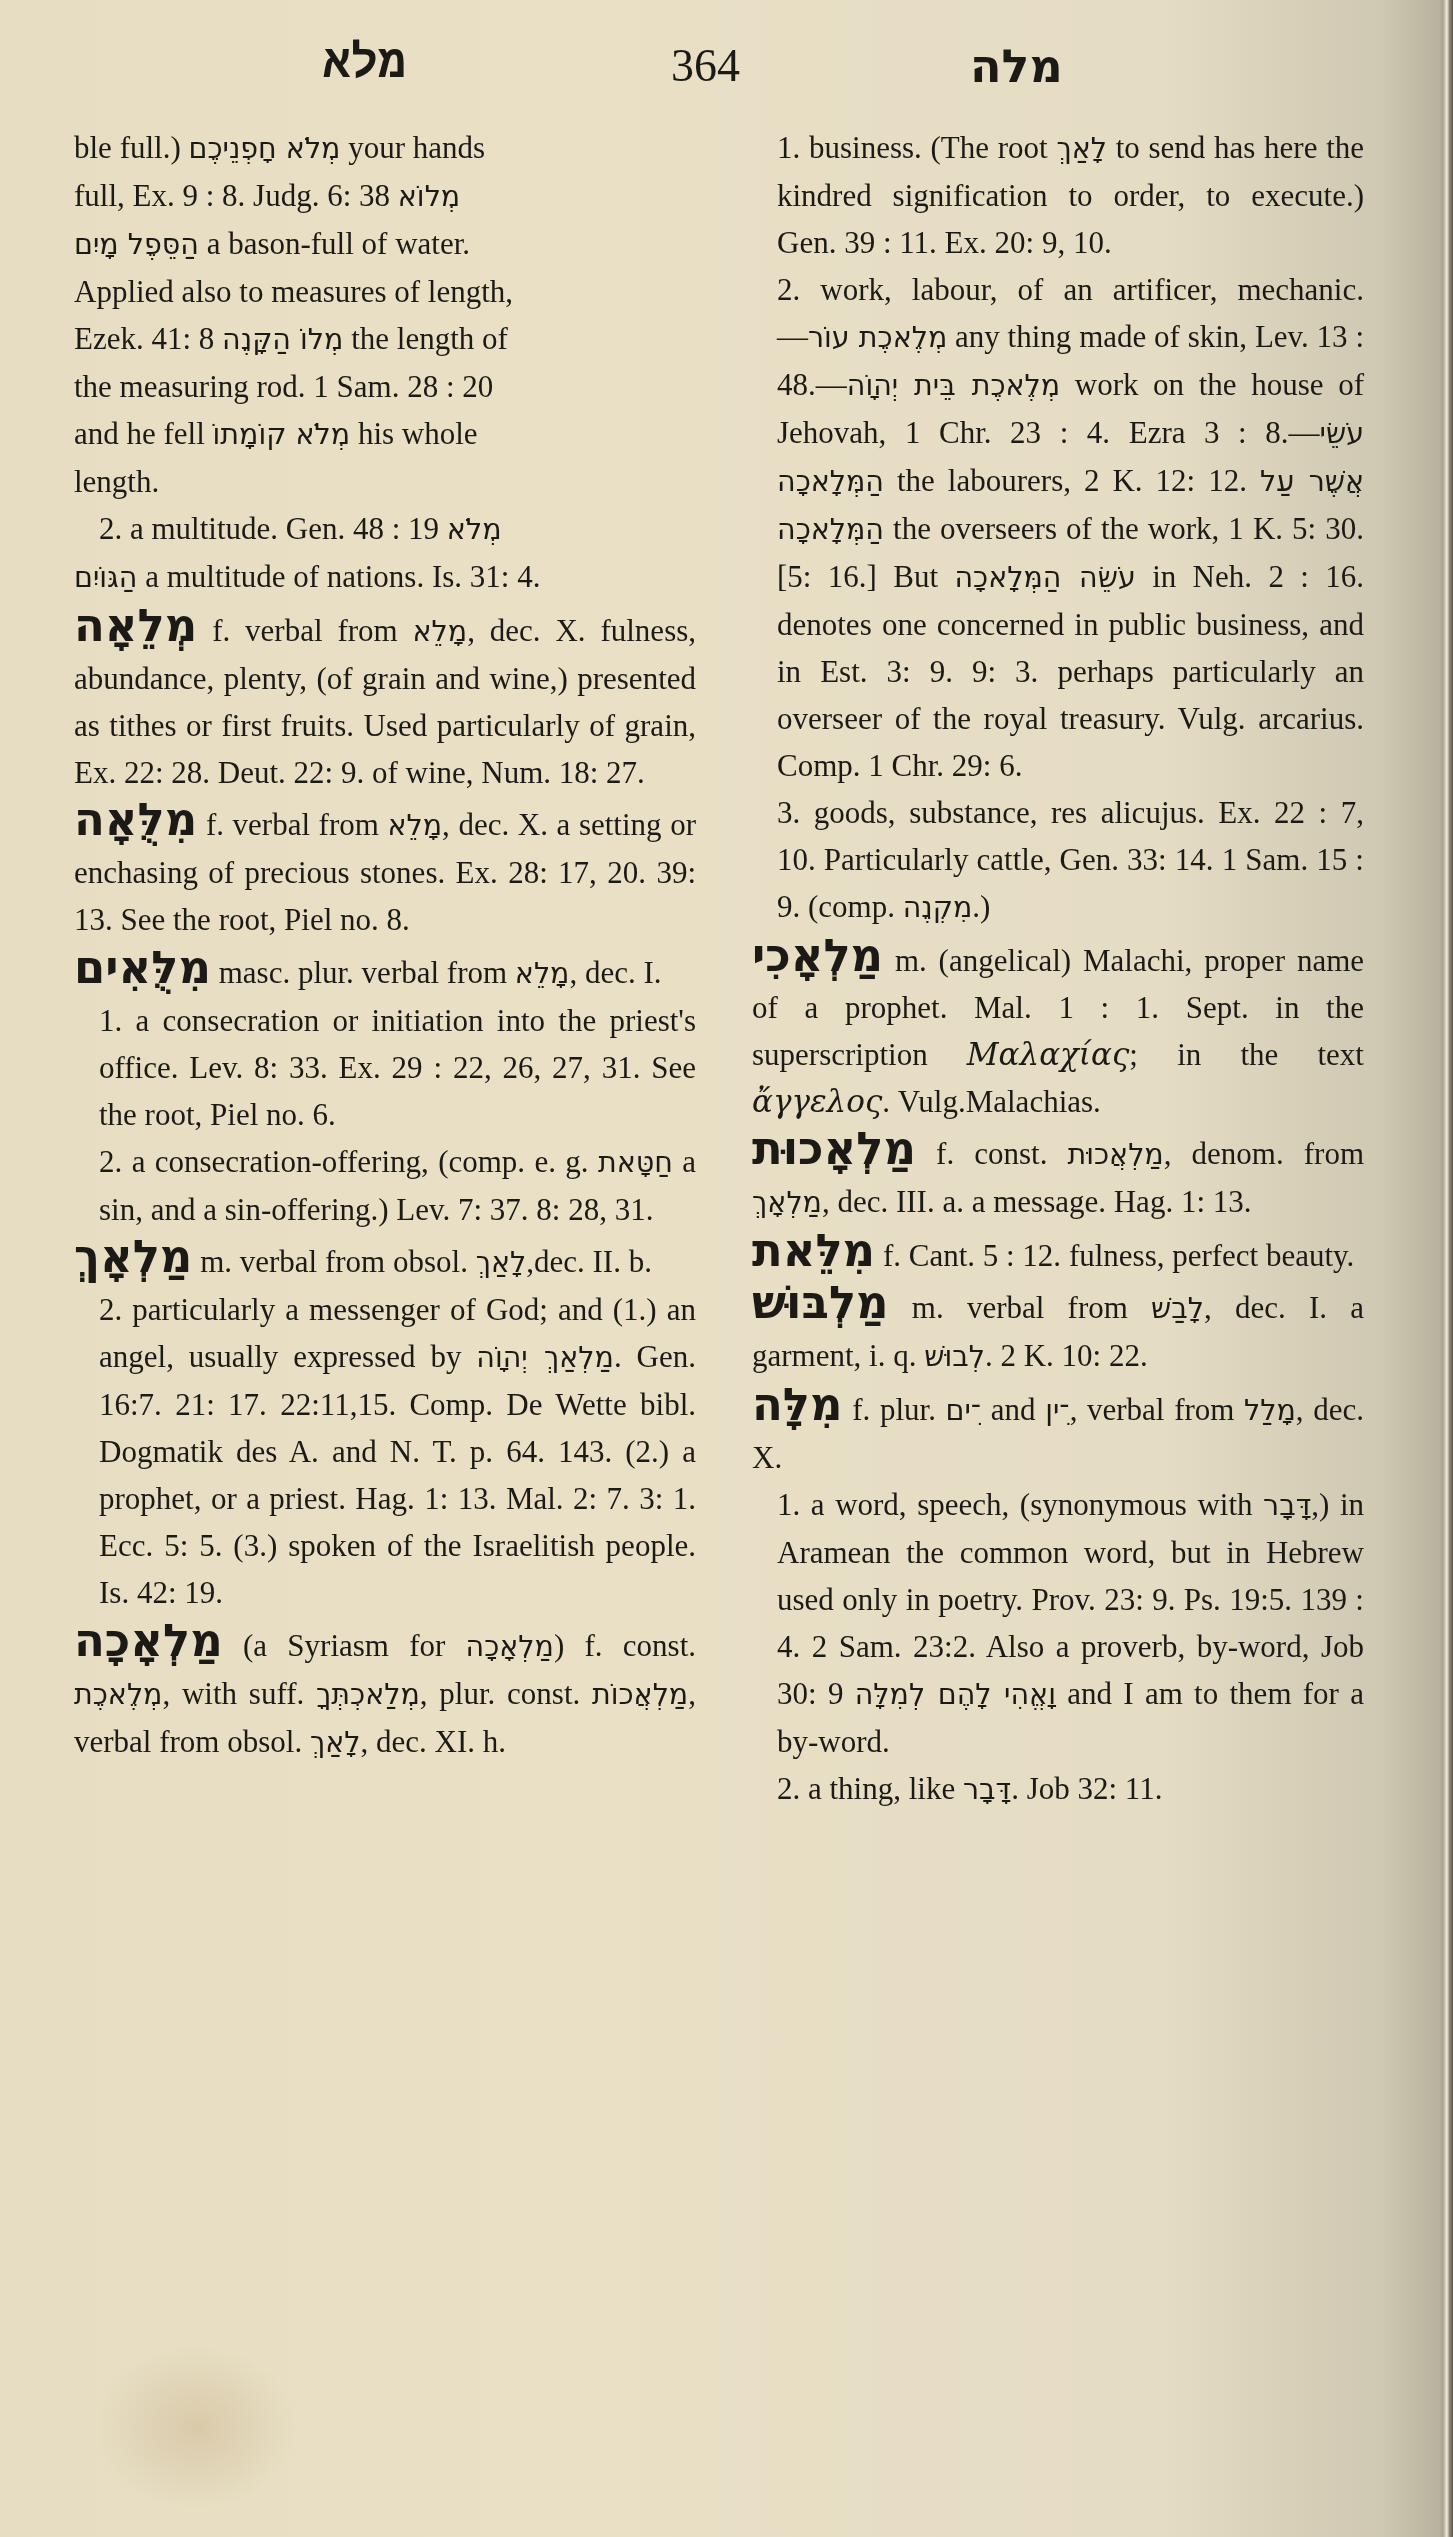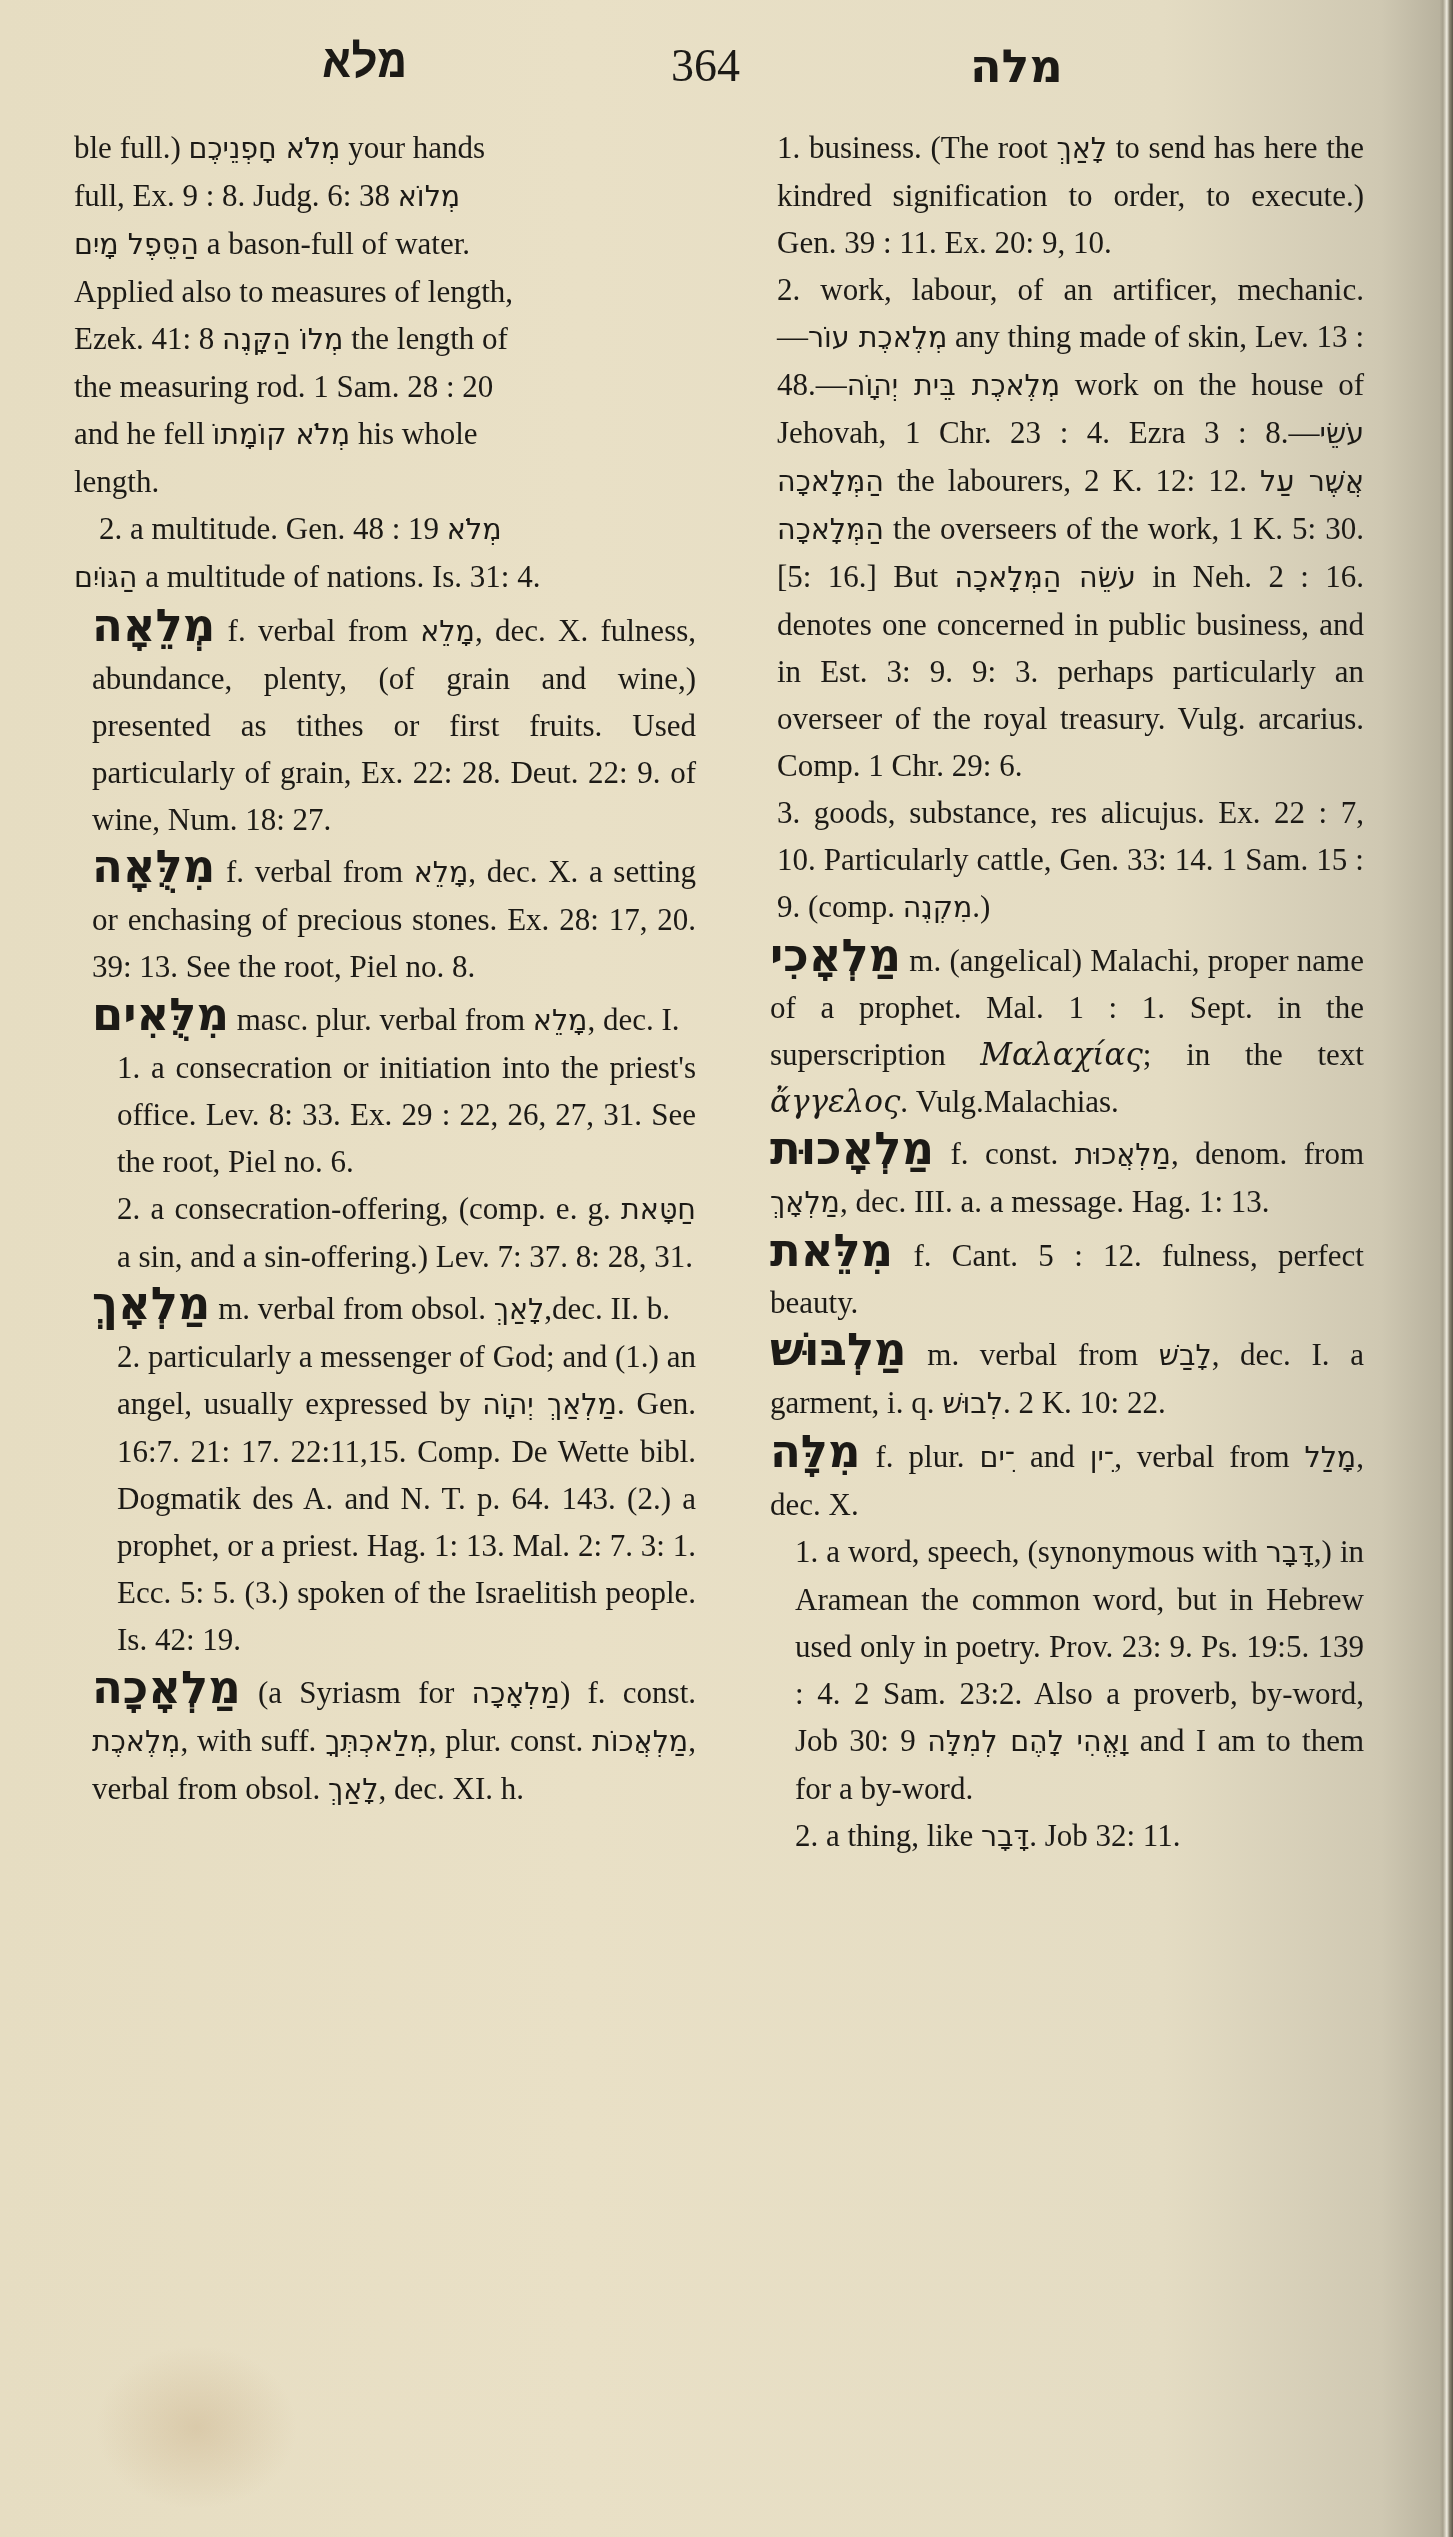--- a/index.html
+++ b/index.html
@@ -35,21 +35,21 @@
 
     .column {
       position: absolute; top: 124px;
       font-size: 31px; line-height: 47px;
       text-align: justify;
     }
     .col-left { left: 74px; width: 622px; }
     .col-right { left: 752px; width: 612px; }
 
     .entry { margin: 0; }
-    .entry.gap { margin-top: 2.5px; margin-left: 18px; }
+    .entry.gap { margin-top: 2.5px; }
     .indent { padding-left: 25px; }
     .heb {
       font-family: "DejaVu Sans", sans-serif;
       font-weight: normal;
       direction: rtl;
       unicode-bidi: isolate;
       font-size: 0.92em;
     }
     .heb-head {
       font-family: "DejaVu Sans", sans-serif;

